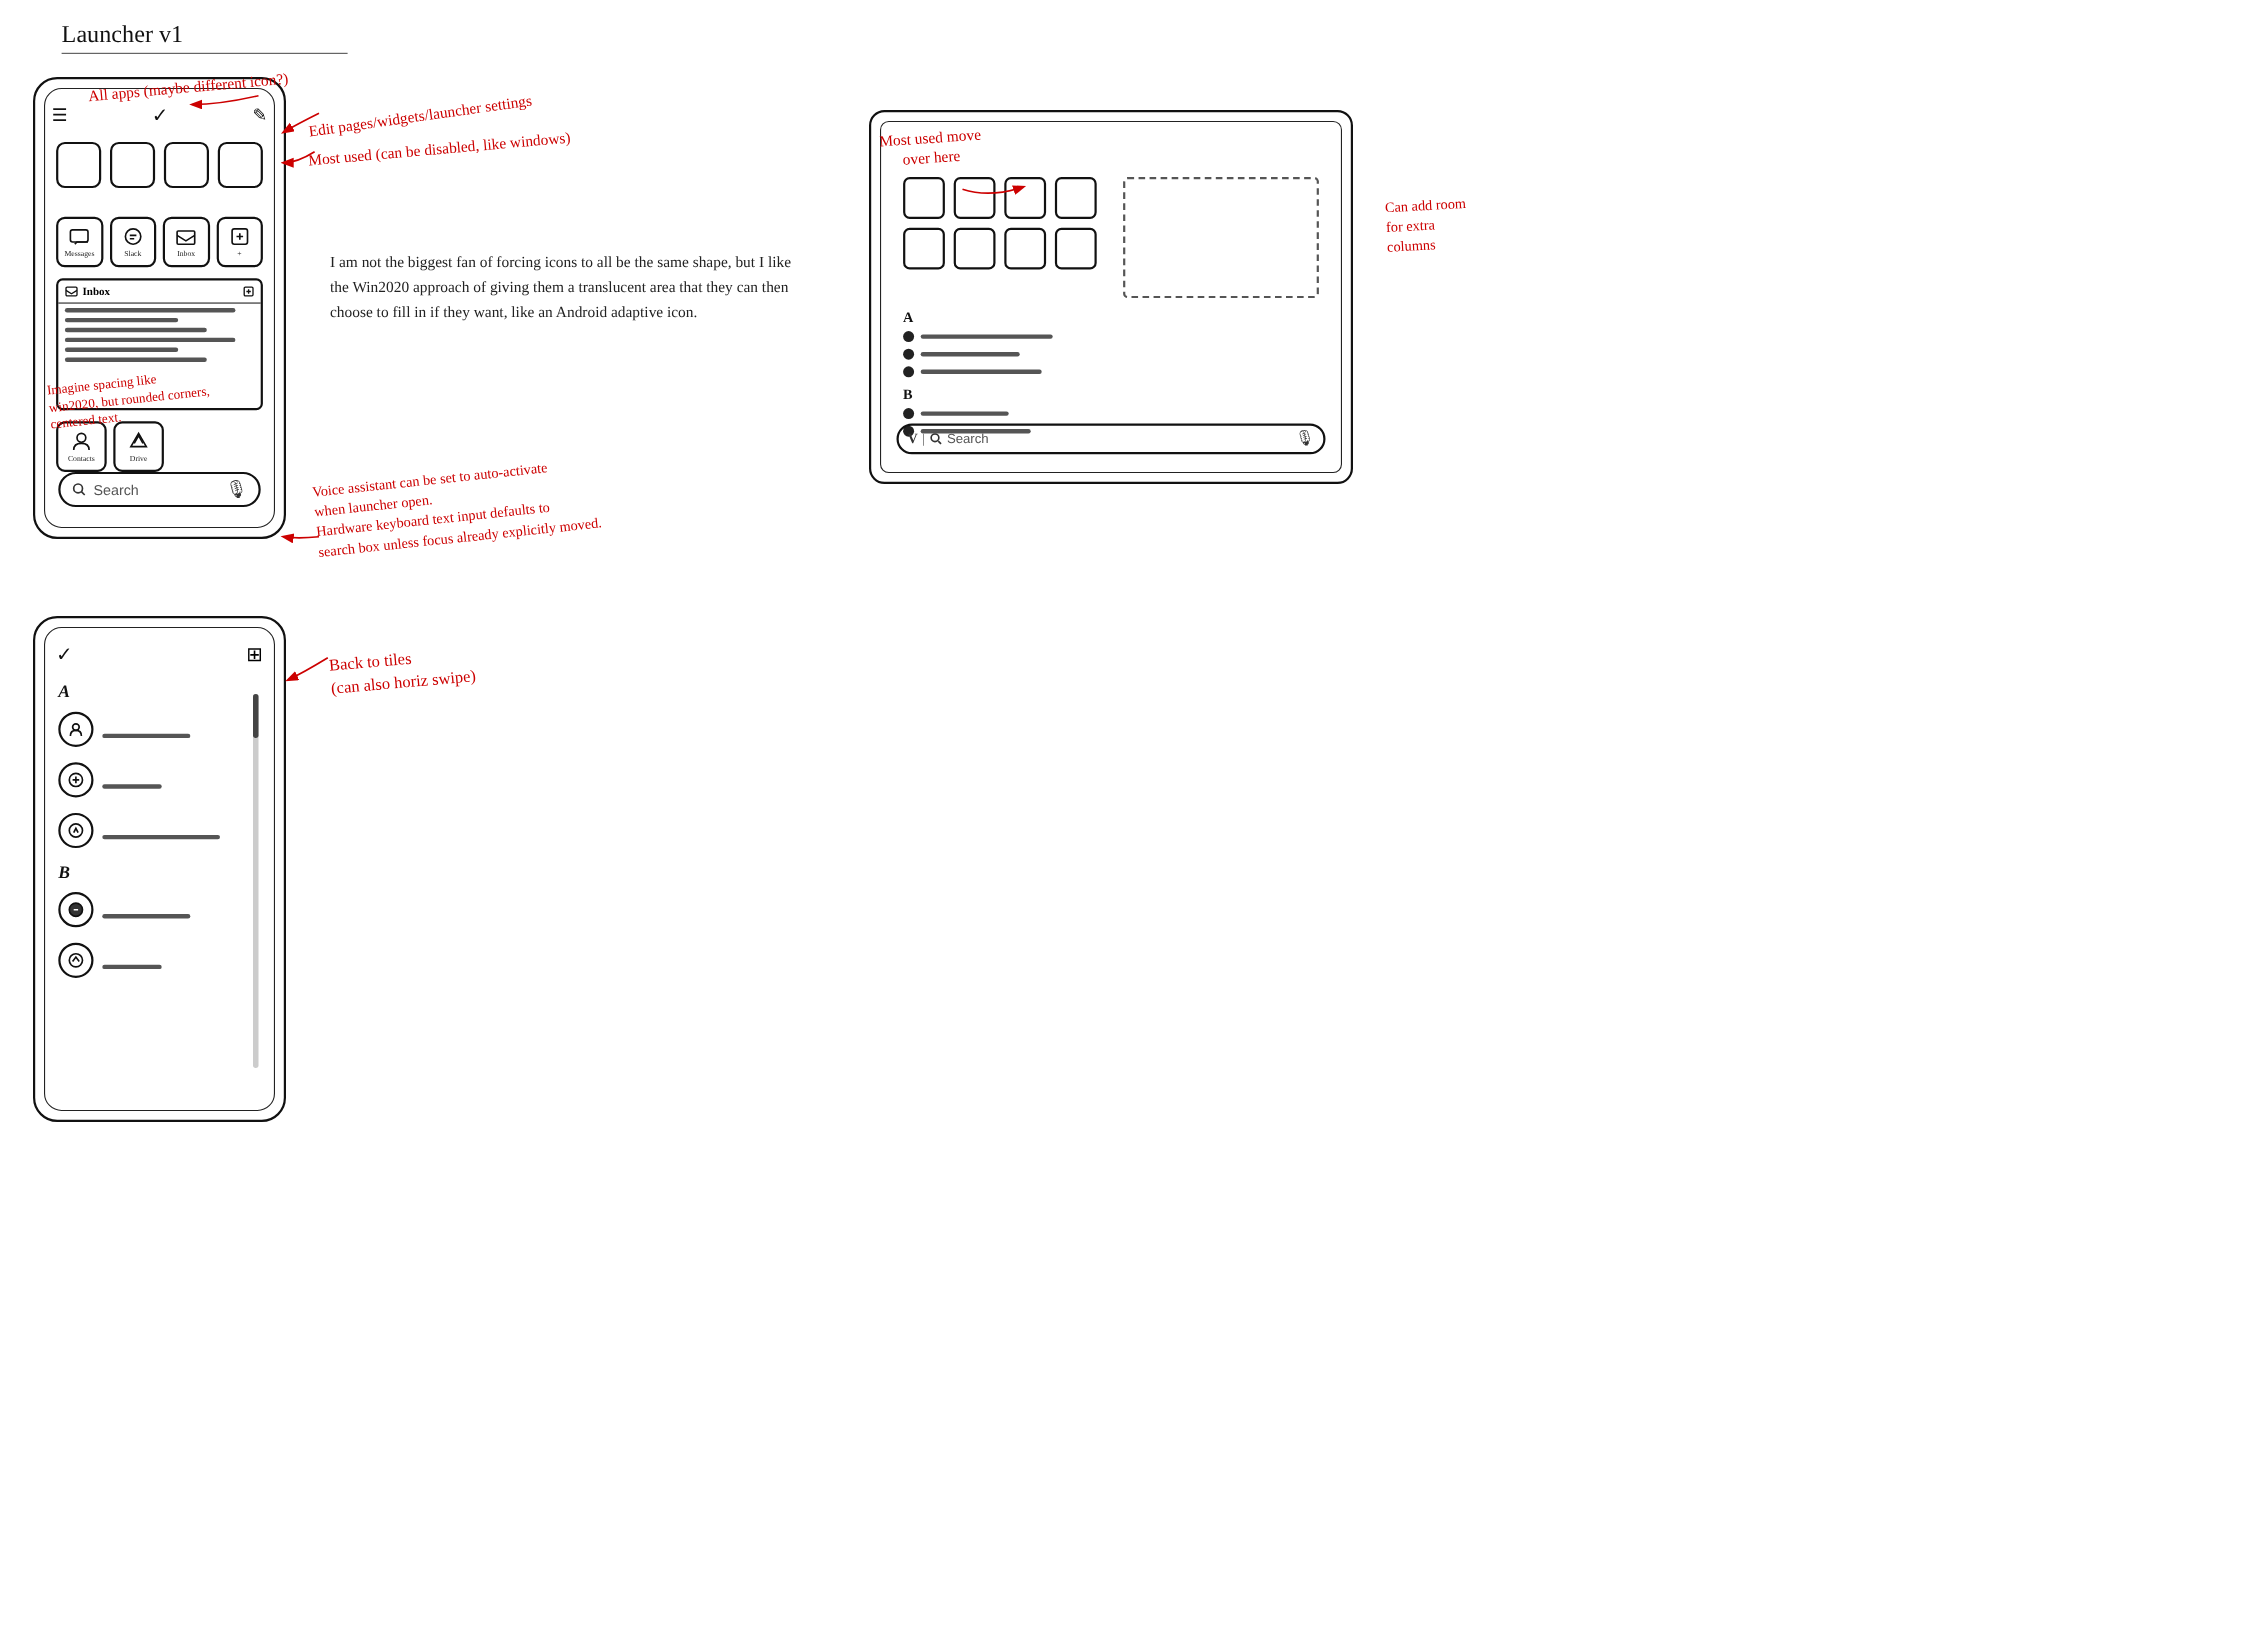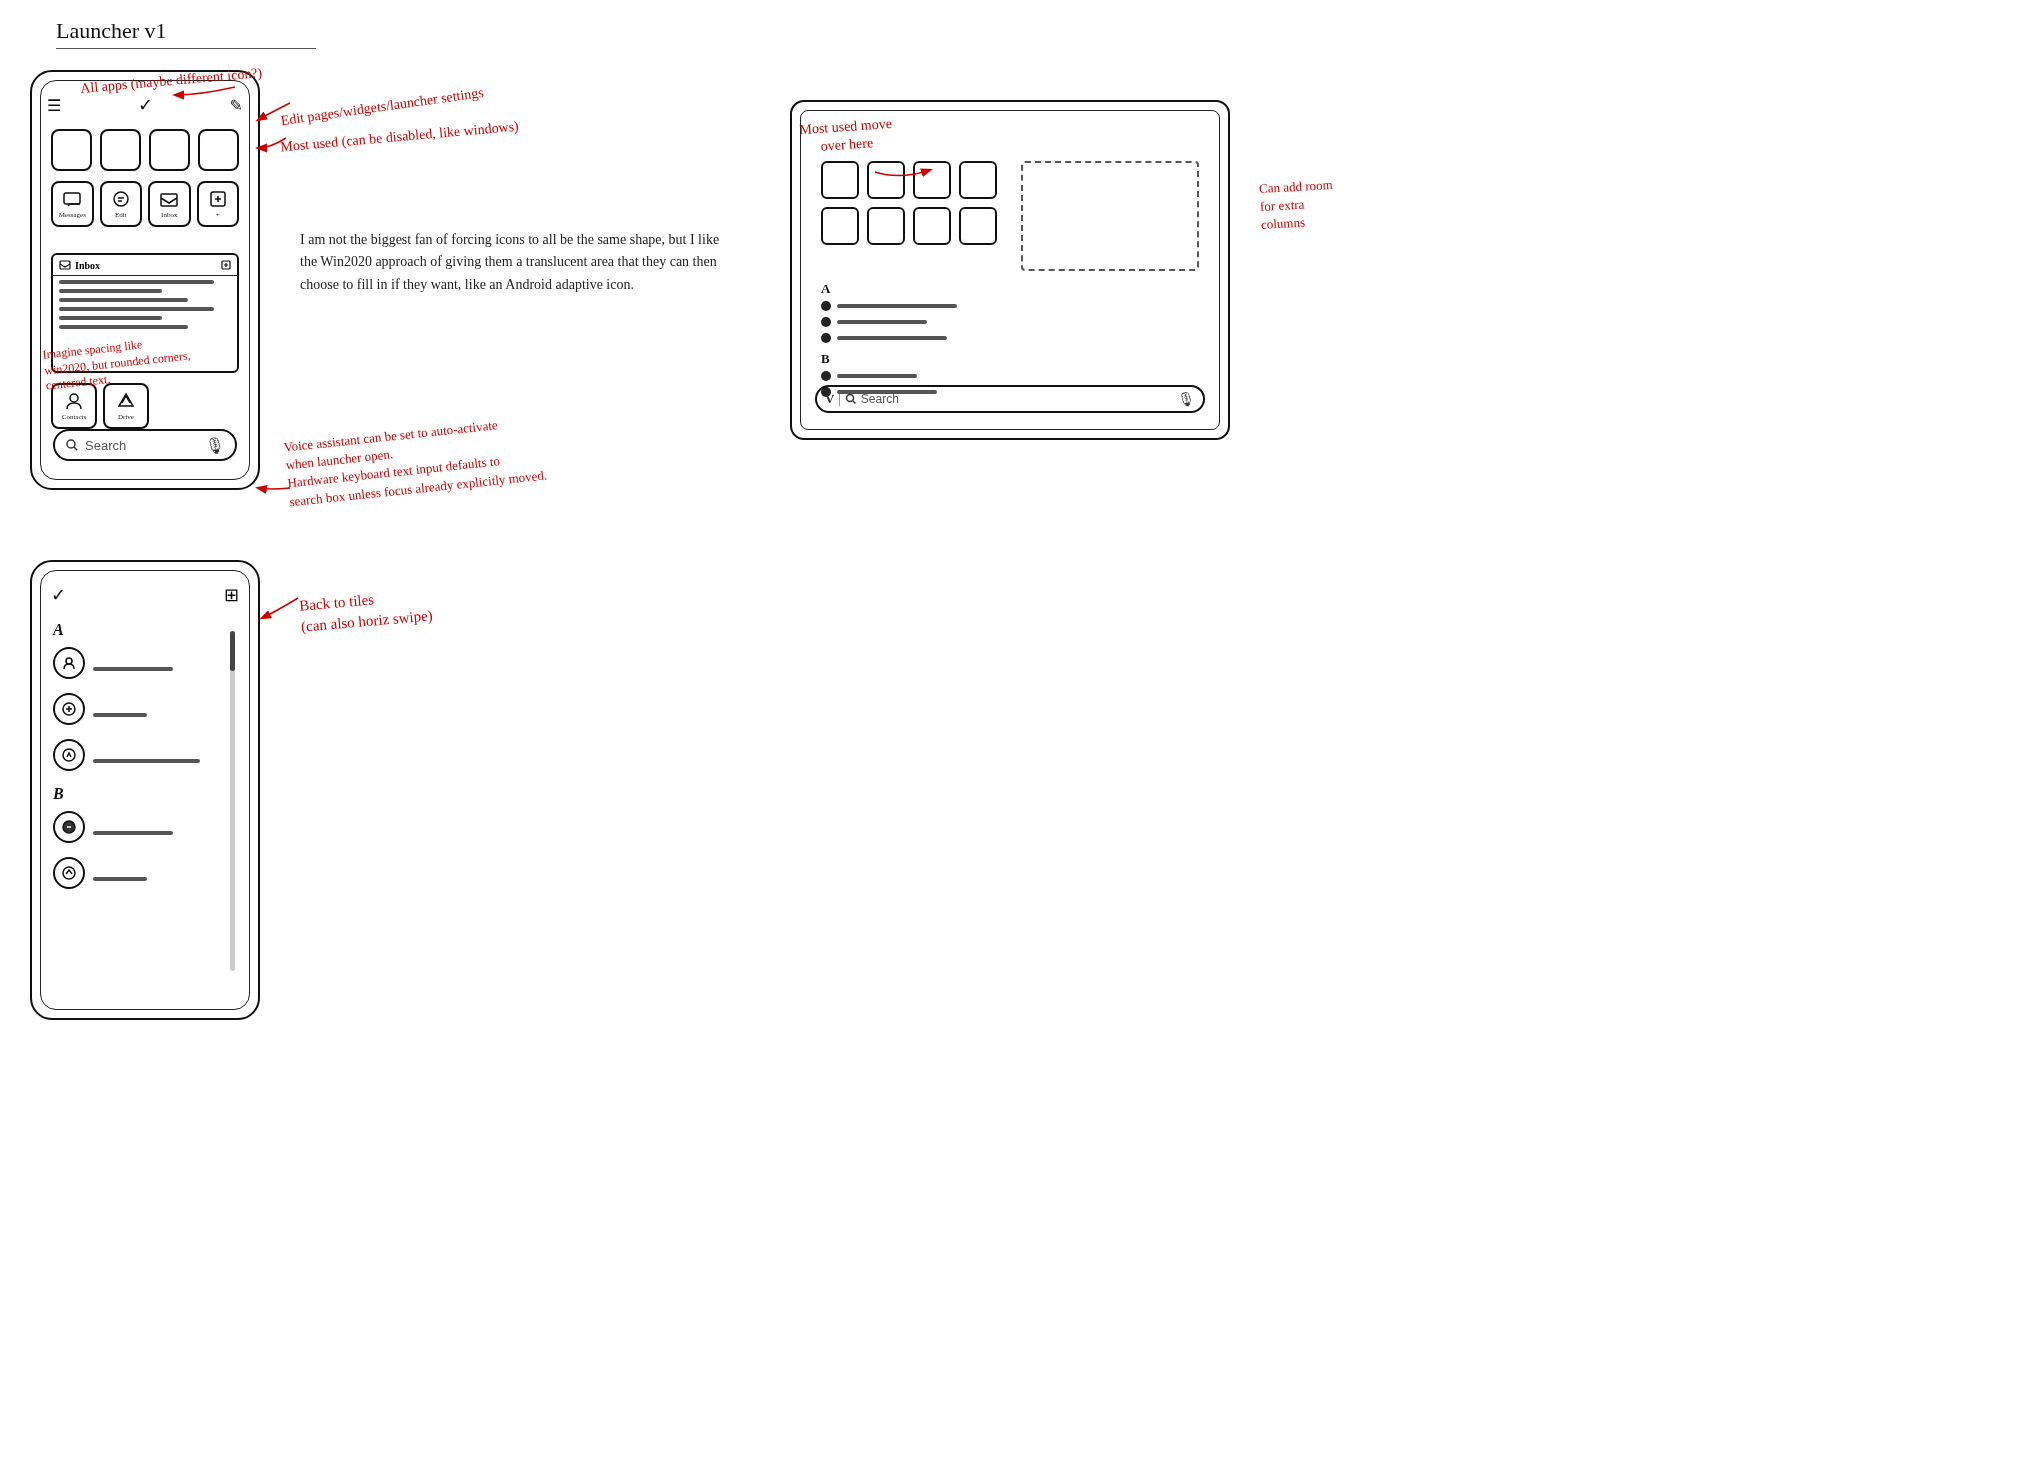--- a/index.html
+++ b/index.html
@@ -81,21 +81,21 @@
     .ph1-app-box {
       width: 42px;
       height: 42px;
       border: 2px solid #111;
       border-radius: 8px;
       background: #fff;
     }
     
     .phone1-apps {
       position: absolute;
-      top: 100px;
+      top: 116px;
       left: 10px;
       right: 10px;
       display: flex;
       gap: 6px;
     }
     .ph1-app-icon {
       width: 46px;
       height: 46px;
       border: 2px solid #111;
       border-radius: 8px;
@@ -429,21 +429,21 @@
           <rect x="2" y="4" width="16" height="11" rx="2"></rect>
           <path d="M6 17l2-2h10"></path>
         </svg>
         <span style="font-size:7px;margin-top:2px">Messages</span>
       </div>
       <div class="ph1-app-icon">
         <svg viewBox="0 0 20 20" fill="none" stroke="#111" stroke-width="1.5">
           <circle cx="10" cy="10" r="7"></circle>
           <path d="M7 9h6M7 12h4"></path>
         </svg>
-        <span style="font-size:7px;margin-top:2px">Edit</span>
+        <span style="font-size:7px;margin-top:2px">Slack</span>
       </div>
       <div class="ph1-app-icon">
         <svg viewBox="0 0 20 20" fill="none" stroke="#111" stroke-width="1.5">
           <rect x="2" y="5" width="16" height="12" rx="1"></rect>
           <path d="M2 9l8 5 8-5"></path>
         </svg>
         <span style="font-size:7px;margin-top:2px">Inbox</span>
       </div>
       <div class="ph1-app-icon">
         <svg viewBox="0 0 20 20" fill="none" stroke="#111" stroke-width="1.5">

